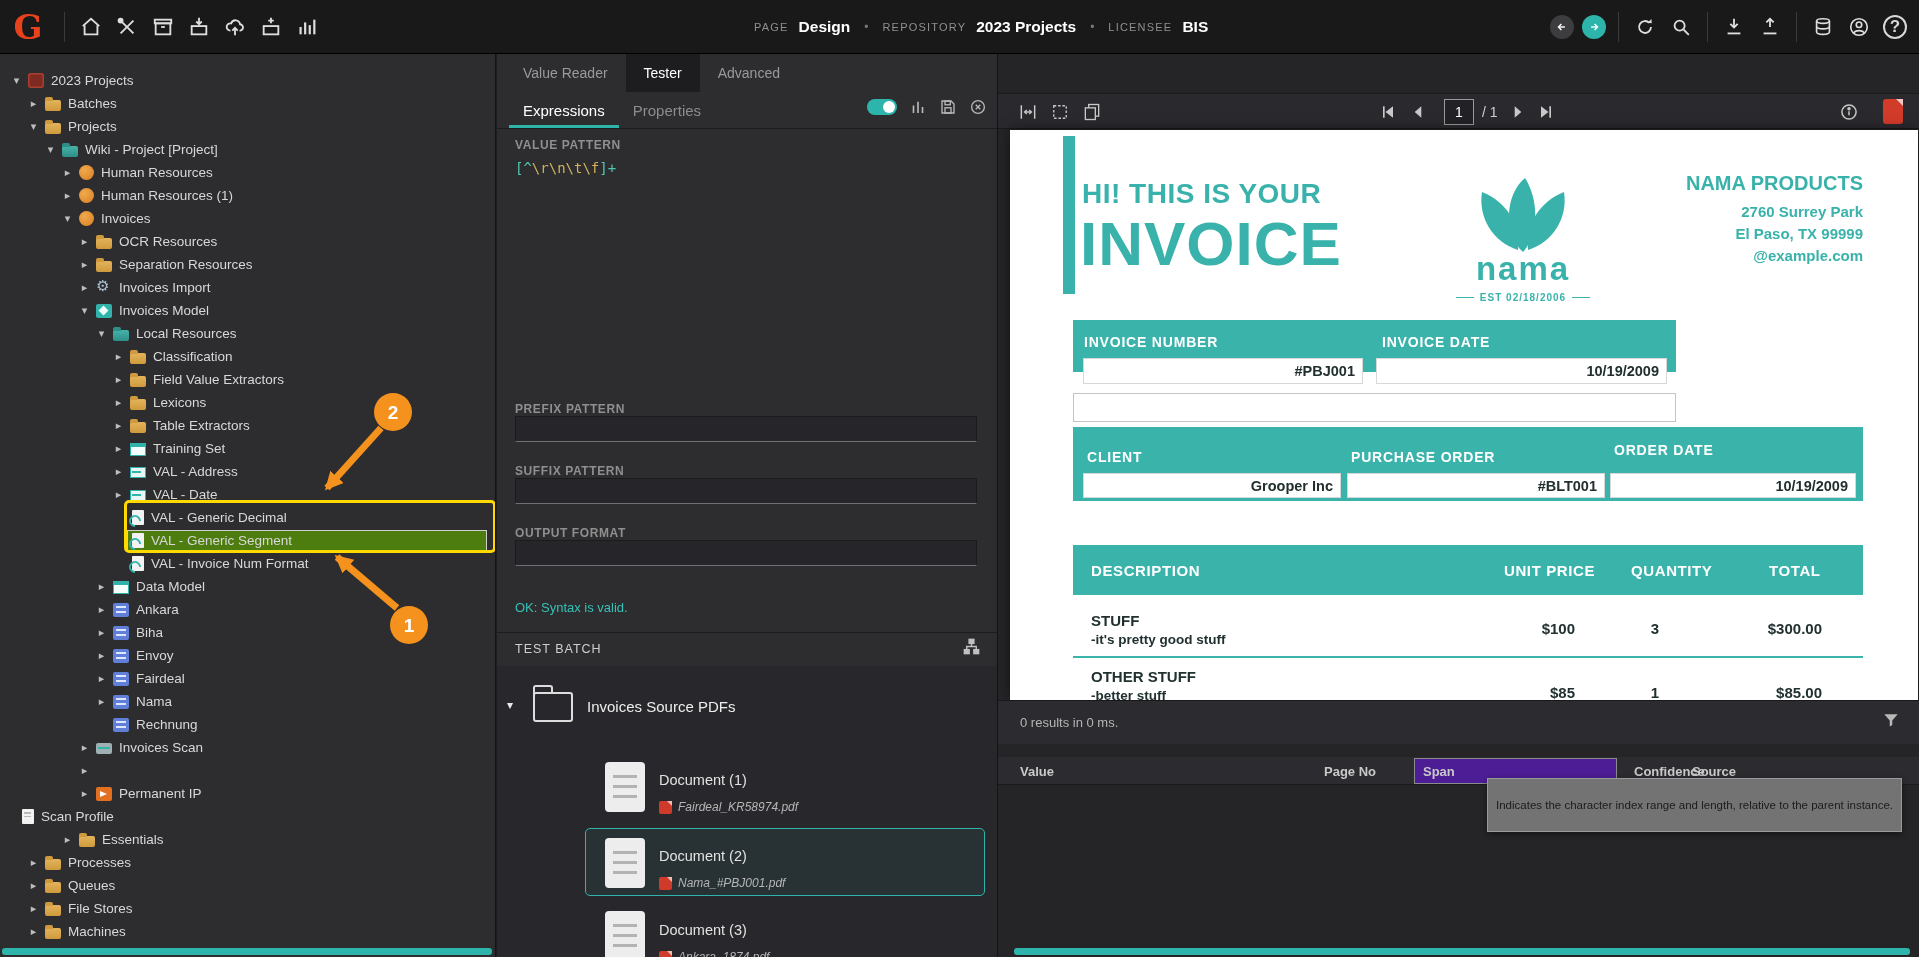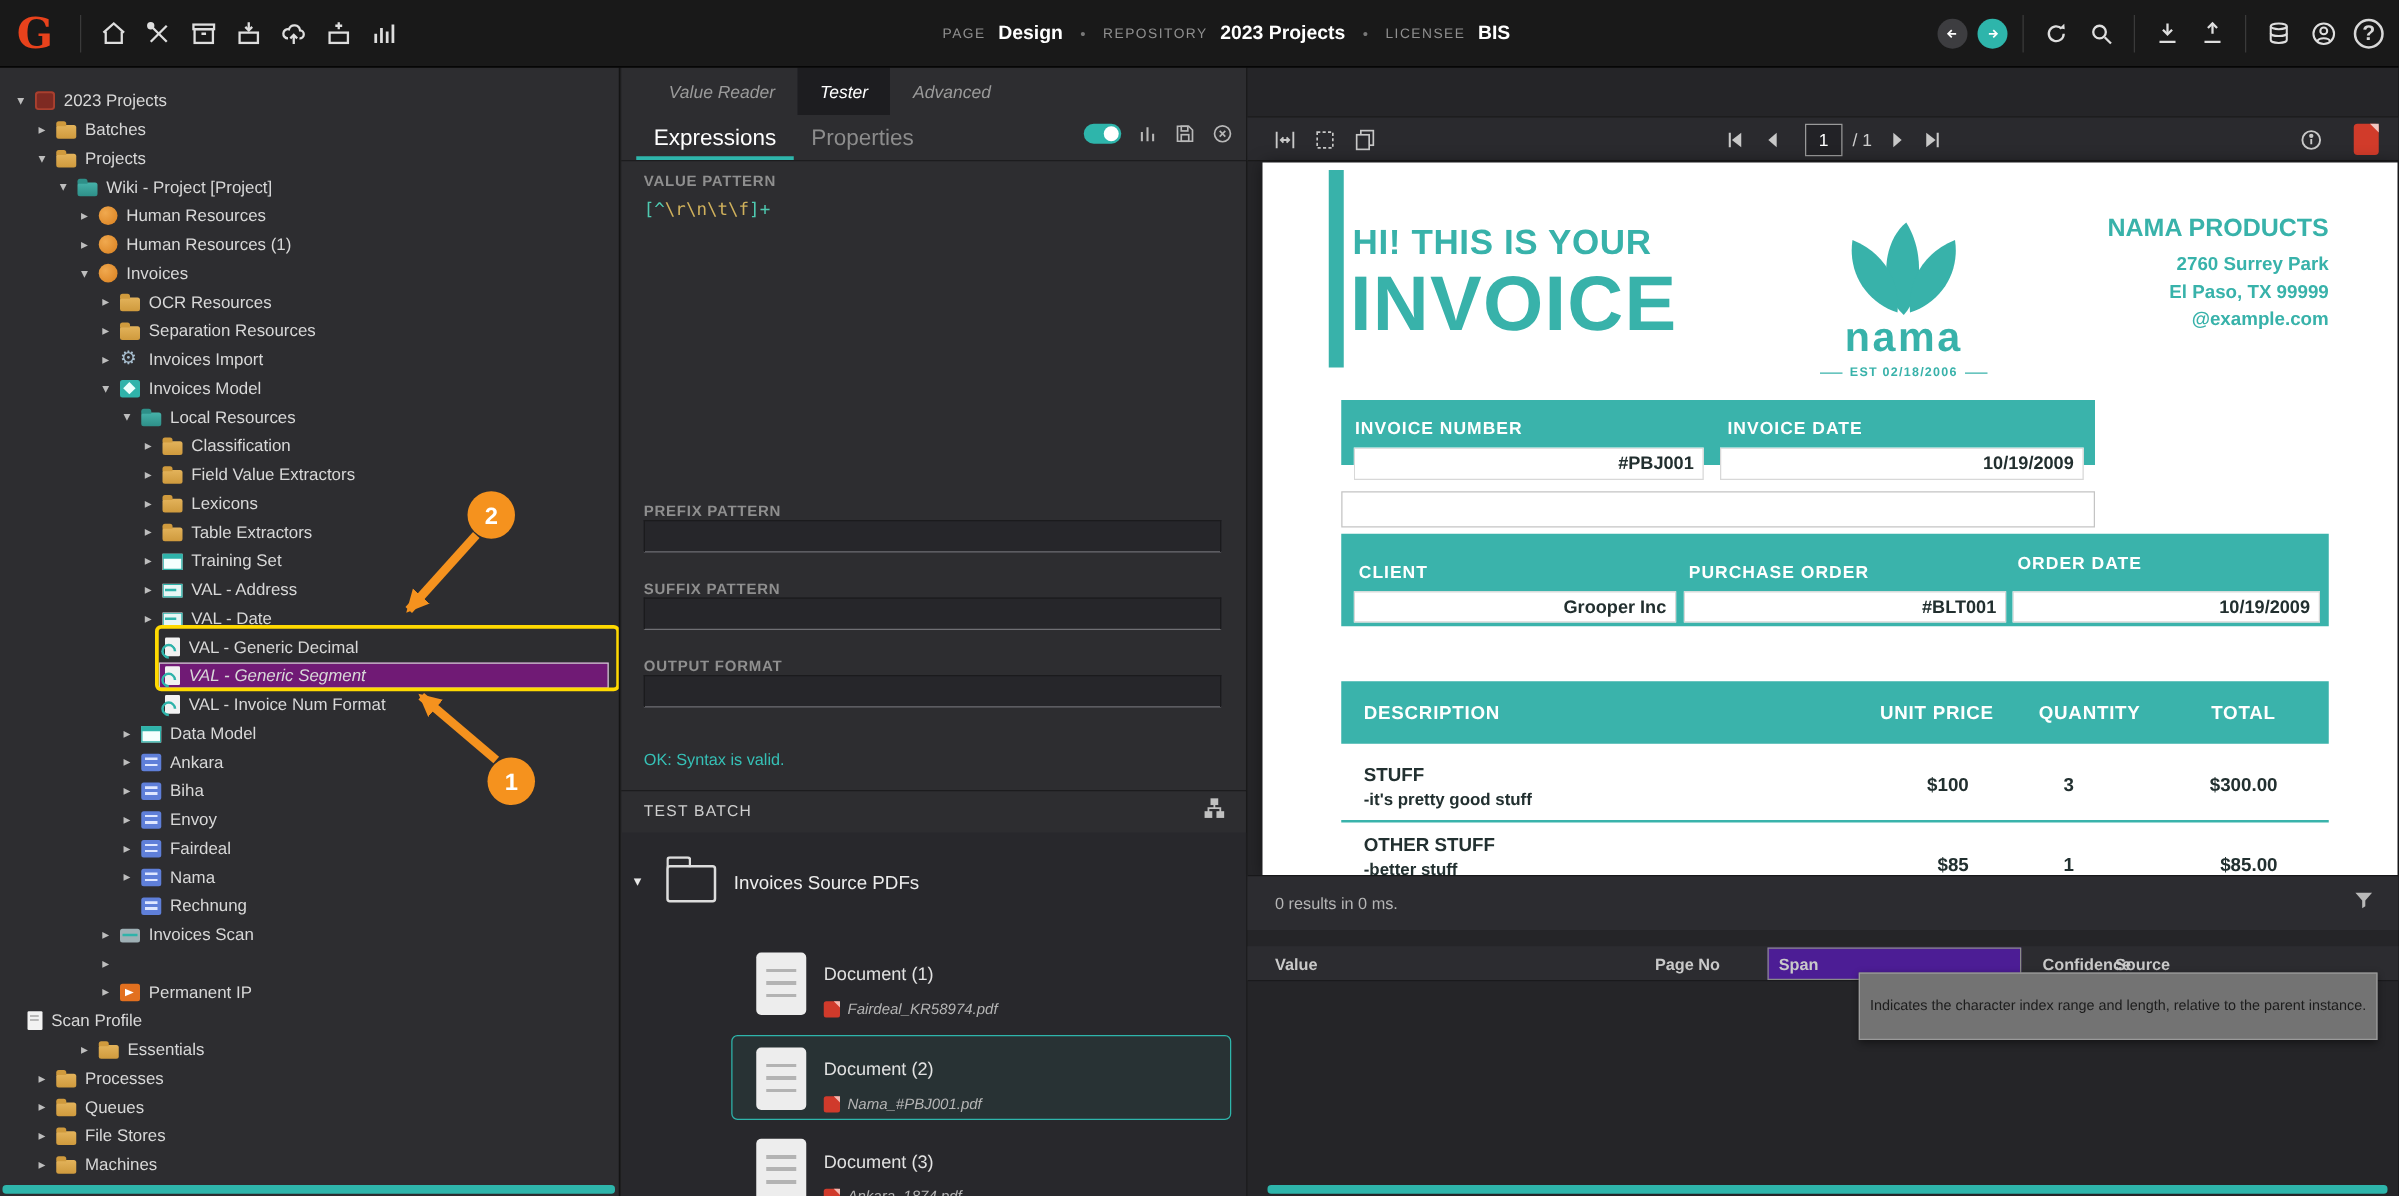--- a/index.html
+++ b/index.html
@@ -29,21 +29,21 @@
                 border:2px solid #d8d8d8; border-radius:50%; display:flex; align-items:center; justify-content:center; }
 
   
   #tree { position:absolute; left:0; top:54px; width:496px; height:903px; background:#2d2d30;
           border-right:1px solid #141414; overflow:hidden; }
   #tree-rows { position:absolute; left:0; top:15px; width:100%; }
   .trow { display:flex; align-items:center; height:23px; font-size:13.5px; color:#d8d8d8; white-space:nowrap; }
   .texp { width:17px; font-size:11px; color:#bdbdbd; text-align:center; flex:none; }
   .tbox { display:flex; align-items:center; height:21px; padding:0 6px 0 2px; flex:1;
           margin-right:8px; border:1px solid transparent; }
-  .trow.sel .tbox { background:#701a75; border:1px solid #cfcfcf;font-style:italic; }
+  .trow.sel .tbox { background:#4d7c0f; border:1px solid #cfcfcf; }
   .tico { width:16px; height:15px; margin-right:7px; flex:none; position:relative; }
   .tic-folder { background:linear-gradient(#e3b35b,#cf9a3d); border-radius:2px; height:11px; margin-top:3px; }
   .tic-folder::before { content:''; position:absolute; top:-3px; left:0; width:8px; height:4px;
                         background:#cf9a3d; border-radius:2px 2px 0 0; }
   .tic-folder-teal { background:linear-gradient(#46b2a9,#2e8f88); border-radius:2px; height:11px; margin-top:3px; }
   .tic-folder-teal::before { content:''; position:absolute; top:-3px; left:0; width:8px; height:4px;
                              background:#2e8f88; border-radius:2px 2px 0 0; }
   .tic-project { background:#7e2a22; border-radius:3px; height:15px; box-shadow:inset 0 0 0 1.5px #a8402f; }
   .tic-people { border-radius:50%; width:15px; height:15px;
                 background:radial-gradient(circle at 35% 35%, #f0a94f, #d97f1e); }
@@ -75,26 +75,26 @@
                      background:repeating-linear-gradient(#b9b9b9 0 1.5px, transparent 1.5px 3.5px); }
   #hl-box { position:absolute; left:124px; top:446px; width:372px; height:53px;
             border:3px solid #ffd900; border-radius:5px; pointer-events:none; z-index:5; }
   #tree-callouts { position:absolute; left:0; top:0; width:496px; height:903px;
                    pointer-events:none; z-index:6; }
   #tree-callouts text { font-family:"Liberation Sans",sans-serif; font-size:19px; font-weight:bold; fill:#fff; }
 
   
   #middle { position:absolute; left:497px; top:54px; width:501px; height:903px; background:#2d2d30;
             border-right:1px solid #141414; }
-  #mtabs { position:absolute; left:0; top:0; width:100%; height:38px; display:flex; padding-left:20px;font-style:italic; }
+  #mtabs { position:absolute; left:0; top:0; width:100%; height:38px; display:flex; padding-left:8px; }
   .mtab { padding:0 18px; display:flex; align-items:center; font-size:14px; color:#9a9a9a; cursor:pointer; }
   .mtab.active { background:#1d1d20; color:#fff; }
   #msubtabs { position:absolute; left:0; top:38px; width:100%; height:37px; display:flex; padding-left:12px;
               border-bottom:1px solid #1c1c1e; }
-  .msub { padding:0 14px; display:flex; align-items:center; font-size:18px; color:#8c8c8c; cursor:pointer; }
+  .msub { padding:0 14px; display:flex; align-items:center; font-size:15px; color:#8c8c8c; cursor:pointer; }
   .msub.active { color:#fff; box-shadow:inset 0 -3px 0 #2eb5ab; }
   #msub-icons { position:absolute; right:10px; top:44px; display:flex; align-items:center; gap:12px; color:#b8b8b8; }
   #msub-icons svg { width:18px; height:18px; }
   .toggle-pill { width:30px; height:16px; border-radius:8px; background:#2eb5ab; position:relative; }
   .toggle-pill::after { content:''; position:absolute; right:2px; top:2px; width:12px; height:12px;
                         border-radius:50%; background:#fff; }
   .flabel { position:absolute; left:18px; font-size:12px; font-weight:bold; color:#8f8f8f; letter-spacing:.6px; }
   #pattern { position:absolute; left:18px; top:106px; font-family:"DejaVu Sans Mono",monospace; font-size:14px; }
   .finput { position:absolute; left:18px; width:462px; height:26px; background:#26262a;
             border:1px solid #1b1b1d; border-bottom:1px solid #6f6f74; }

